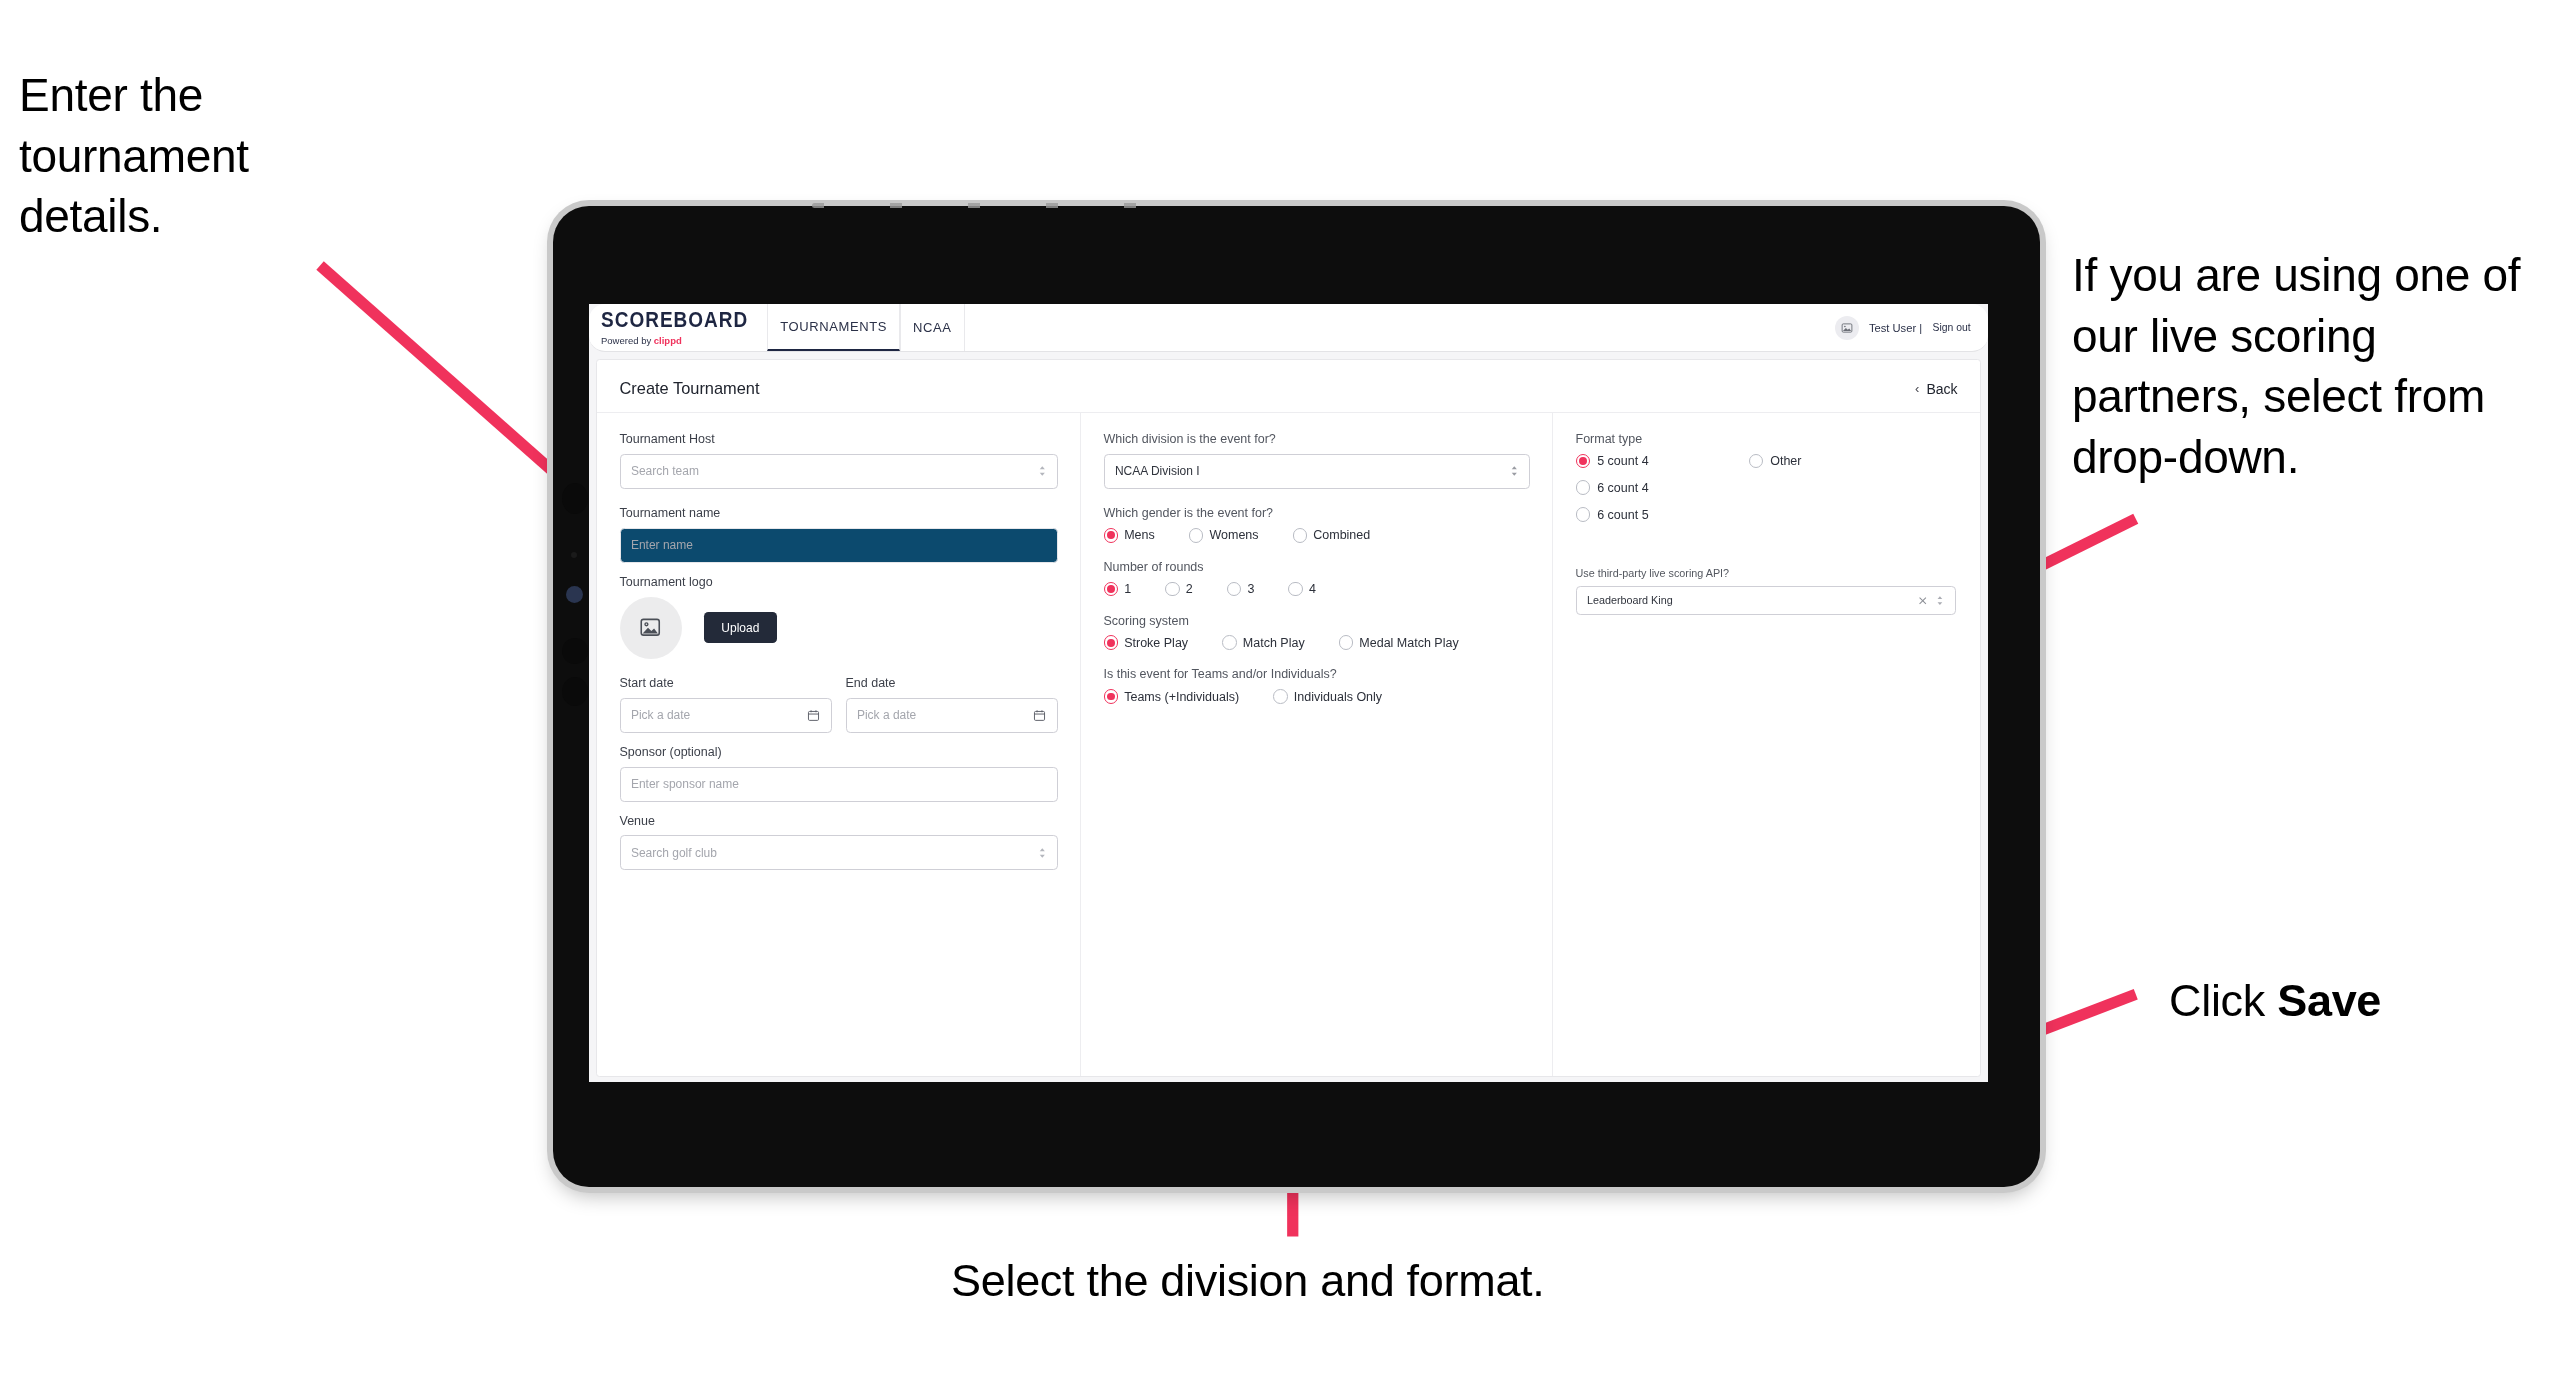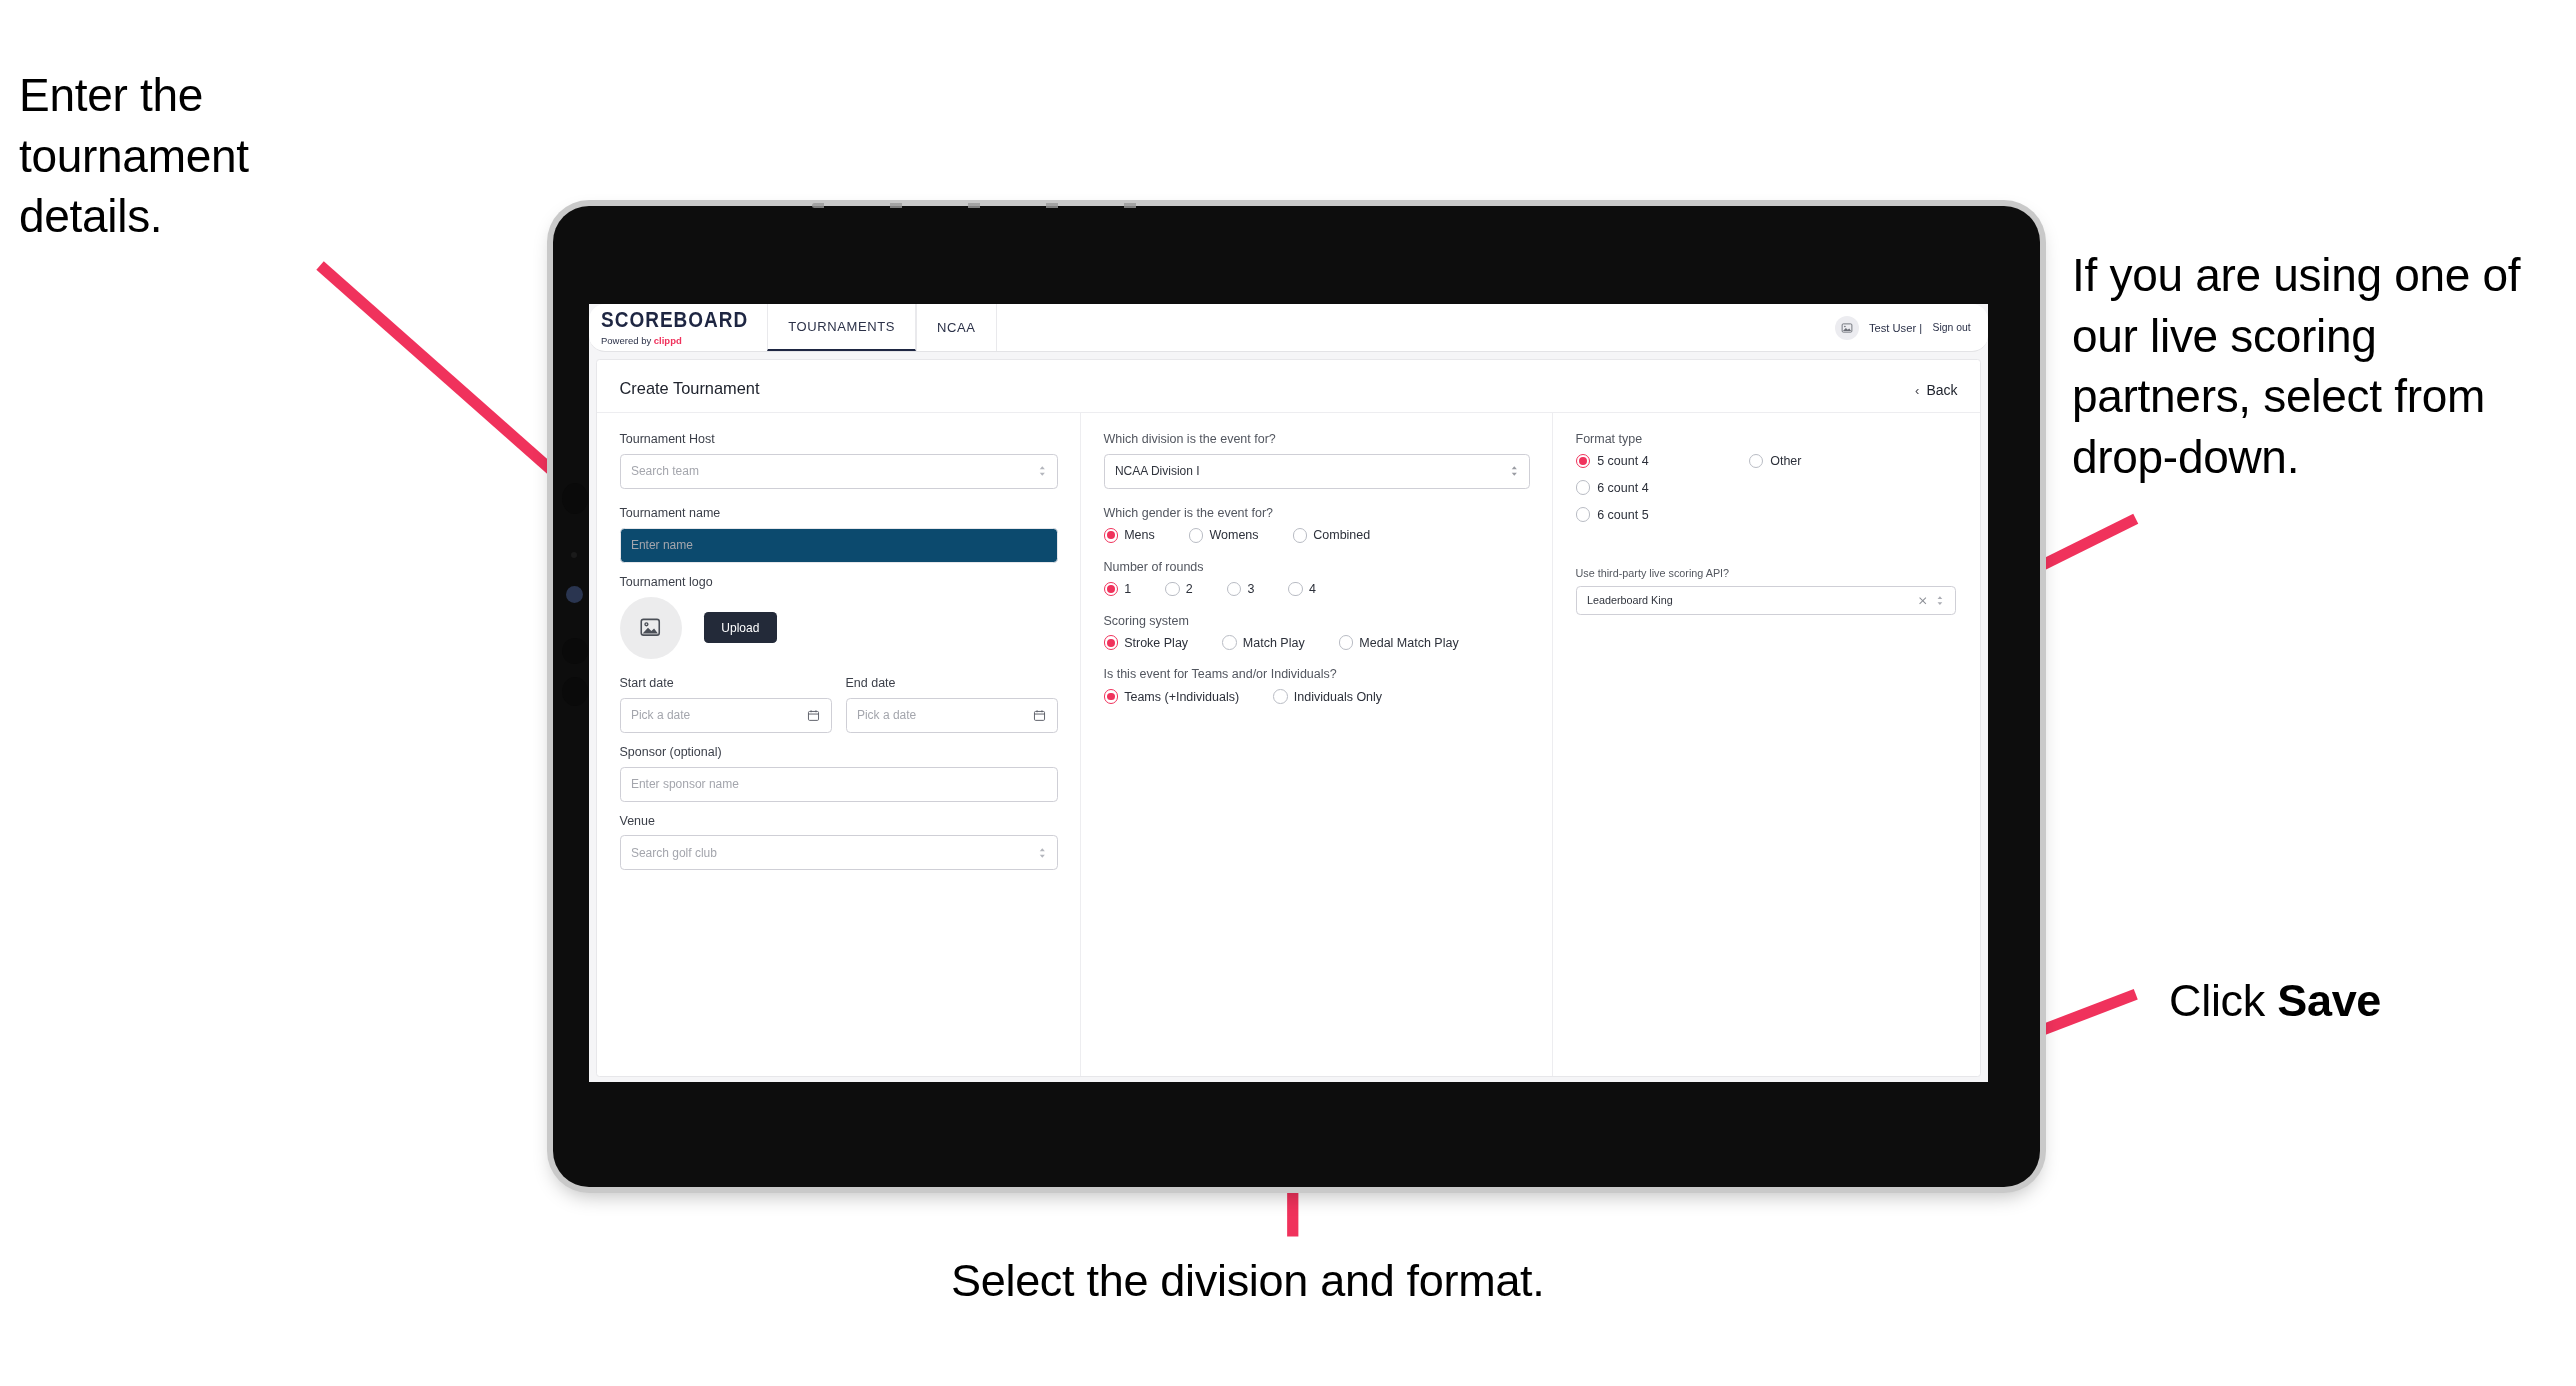--- a/index.html
+++ b/index.html
@@ -48,36 +48,36 @@
   .topbar { height: 48px; background: #fff; display: flex; align-items: stretch;
             border-bottom: 0.9px solid #e3e3e6; position: relative; border-radius: 16px; }
   .logo-block { display: flex; flex-direction: column; justify-content: center;
                 padding: 0 19px 0 12px; }
   .logo-word { font-family: "Liberation Sans", sans-serif; font-weight: bold;
                font-size: 19px; letter-spacing: 1px; color: #1e2642;
                transform: scaleY(1.16); transform-origin: left center; }
   .logo-sub { font-size: 9.5px; color: #2b3148; margin-top: 4.3px; }
   .logo-sub i { color: #f0325c; font-style: normal; font-weight: bold; }
   .navtabs { display: flex; align-items: stretch; }
-  .navtab { display: flex; align-items: center; padding: 0 20px; font-size: 13px;
+  .navtab { display: flex; align-items: center; padding: 0 12px; font-size: 13px;
             letter-spacing: 0.6px; color: #2b3148; border-left: 0.9px solid #e9e9ec;
             border-right: 0.9px solid #e9e9ec; }
   .navtab.active { border-bottom: 2.6px solid #1e2642; font-weight: normal; }
   .topbar-right { margin-left: auto; display: flex; align-items: center;
                   padding-right: 17.3px; gap: 10.4px; }
   .avatar { width: 24px; height: 24px; border-radius: 50%; background: #ececf0;
             display: flex; align-items: center; justify-content: center; color: #555; }
   .user-name { font-size: 11.2px; color: #2b3148; }
   .sign-out { font-size: 10.4px; color: #2b3148; }
 
   
   .card { position: absolute; left: 7px; top: 55px; width: 1385px; height: 718px;
           background: #fff; border: 0.9px solid #e7e7ea; border-radius: 3.5px;
           display: flex; flex-direction: column; }
-  .card-head { display: flex; align-items: flex-end; padding: 19px 22.5px 14px 22.5px; }
+  .card-head { display: flex; align-items: center; padding: 19px 22.5px 14px 22.5px; }
   .card-title { font-size: 16.4px; color: #20242e; }
   .back-link { margin-left: auto; font-size: 14px; color: #20242e; display: flex;
                align-items: center; gap: 7px; }
   .chev { font-size: 13px; color: #4a4a52; }
 
   .cols { display: flex; flex: 1; border-top: 0.9px solid #ededf0; min-height: 0; }
   .col { padding: 19px 22.5px 0 22.5px; }
   .col1 { width: 484px; border-right: 0.9px solid #ededf0; }
   .col2 { width: 472px; border-right: 0.9px solid #ededf0; }
   .col3 { flex: 1; }

